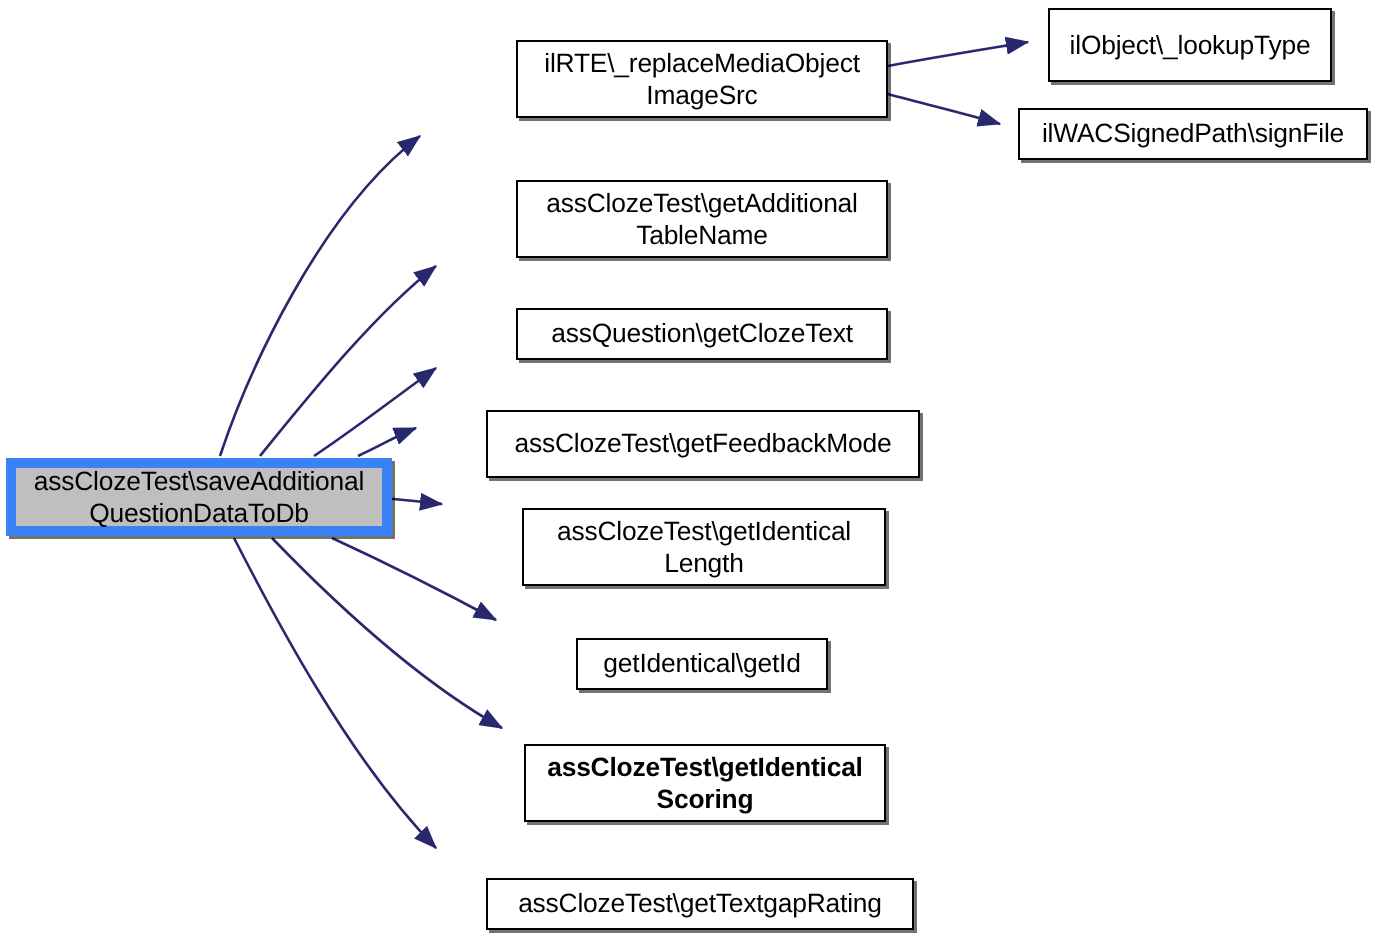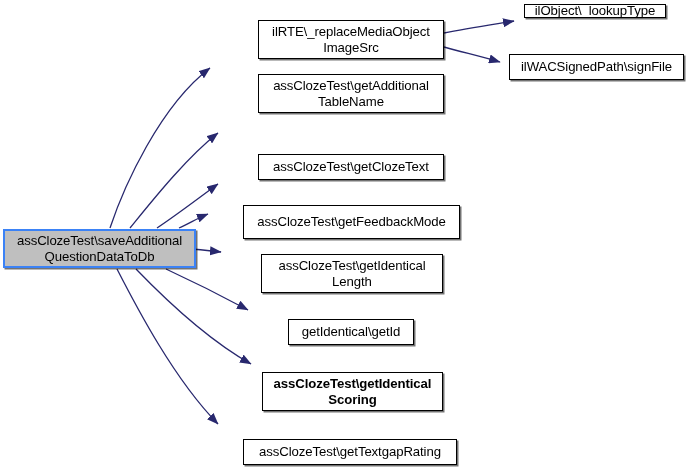--- a/index.html
+++ b/index.html
@@ -34,21 +34,21 @@
     font-size: 13.2px;
     line-height: 15.5px;
     color: #000000;
     letter-spacing: -0.1px;
     box-shadow: 1.5px 1.5px 0 0 rgba(0,0,0,0.55);
     white-space: pre-line;
     padding: 0 3px;
   }
   .gnode.current {
     background: #bfbfbf;
-    border: 2px solid #3b82f6;
+    border: 5px solid #3b82f6;
   }
   .gnode-label {
     display: block;
     white-space: pre-line;
   }
 </style>
 </head>
 <body>
 
 <div id="graph-root">
@@ -71,25 +71,25 @@
         <path d="M444,33 C465,29 490,25 514,21" fill="none" stroke="#28286e" stroke-width="1.3" marker-end="url(#arrowhead)"></path>
         <path d="M444,47 C462,52 483,57 500,62" fill="none" stroke="#28286e" stroke-width="1.3" marker-end="url(#arrowhead)"></path>
       </g>
   </svg>
 
   <div id="node-layer">
       <div class="gnode current" style="left: 3px; top: 229px; width: 193px; height: 39px;"><span class="gnode-label">assClozeTest\saveAdditional
 QuestionDataToDb</span></div>
       <div class="gnode" style="left: 258px; top: 20px; width: 186px; height: 39px;"><span class="gnode-label">ilRTE\_replaceMediaObject
 ImageSrc</span></div>
-      <div class="gnode" style="left: 524px; top: 4px; width: 142px; height: 14px;"><span class="gnode-label">ilObject\_lookupType</span></div>
+      <div class="gnode" style="left: 524px; top: 4px; width: 142px; height: 37px;"><span class="gnode-label">ilObject\_lookupType</span></div>
       <div class="gnode" style="left: 509px; top: 54px; width: 175px; height: 26px;"><span class="gnode-label">ilWACSignedPath\signFile</span></div>
-      <div class="gnode" style="left: 258px; top: 74px; width: 186px; height: 39px;"><span class="gnode-label">assClozeTest\getAdditional
+      <div class="gnode" style="left: 258px; top: 90px; width: 186px; height: 39px;"><span class="gnode-label">assClozeTest\getAdditional
 TableName</span></div>
-      <div class="gnode" style="left: 258px; top: 154px; width: 186px; height: 26px;"><span class="gnode-label">assClozeTest\getClozeText</span></div>
+      <div class="gnode" style="left: 258px; top: 154px; width: 186px; height: 26px;"><span class="gnode-label">assQuestion\getClozeText</span></div>
       <div class="gnode" style="left: 243px; top: 205px; width: 217px; height: 34px;"><span class="gnode-label">assClozeTest\getFeedbackMode</span></div>
       <div class="gnode" style="left: 261px; top: 254px; width: 182px; height: 39px;"><span class="gnode-label">assClozeTest\getIdentical
 Length</span></div>
       <div class="gnode" style="left: 288px; top: 319px; width: 126px; height: 26px;"><span class="gnode-label">getIdentical\getId</span></div>
       <div class="gnode" style="left: 262px; top: 372px; width: 181px; height: 39px; font-weight: bold;"><span class="gnode-label">assClozeTest\getIdentical
 Scoring</span></div>
       <div class="gnode" style="left: 243px; top: 439px; width: 214px; height: 26px;"><span class="gnode-label">assClozeTest\getTextgapRating</span></div>
     </div>
 
 </div>

